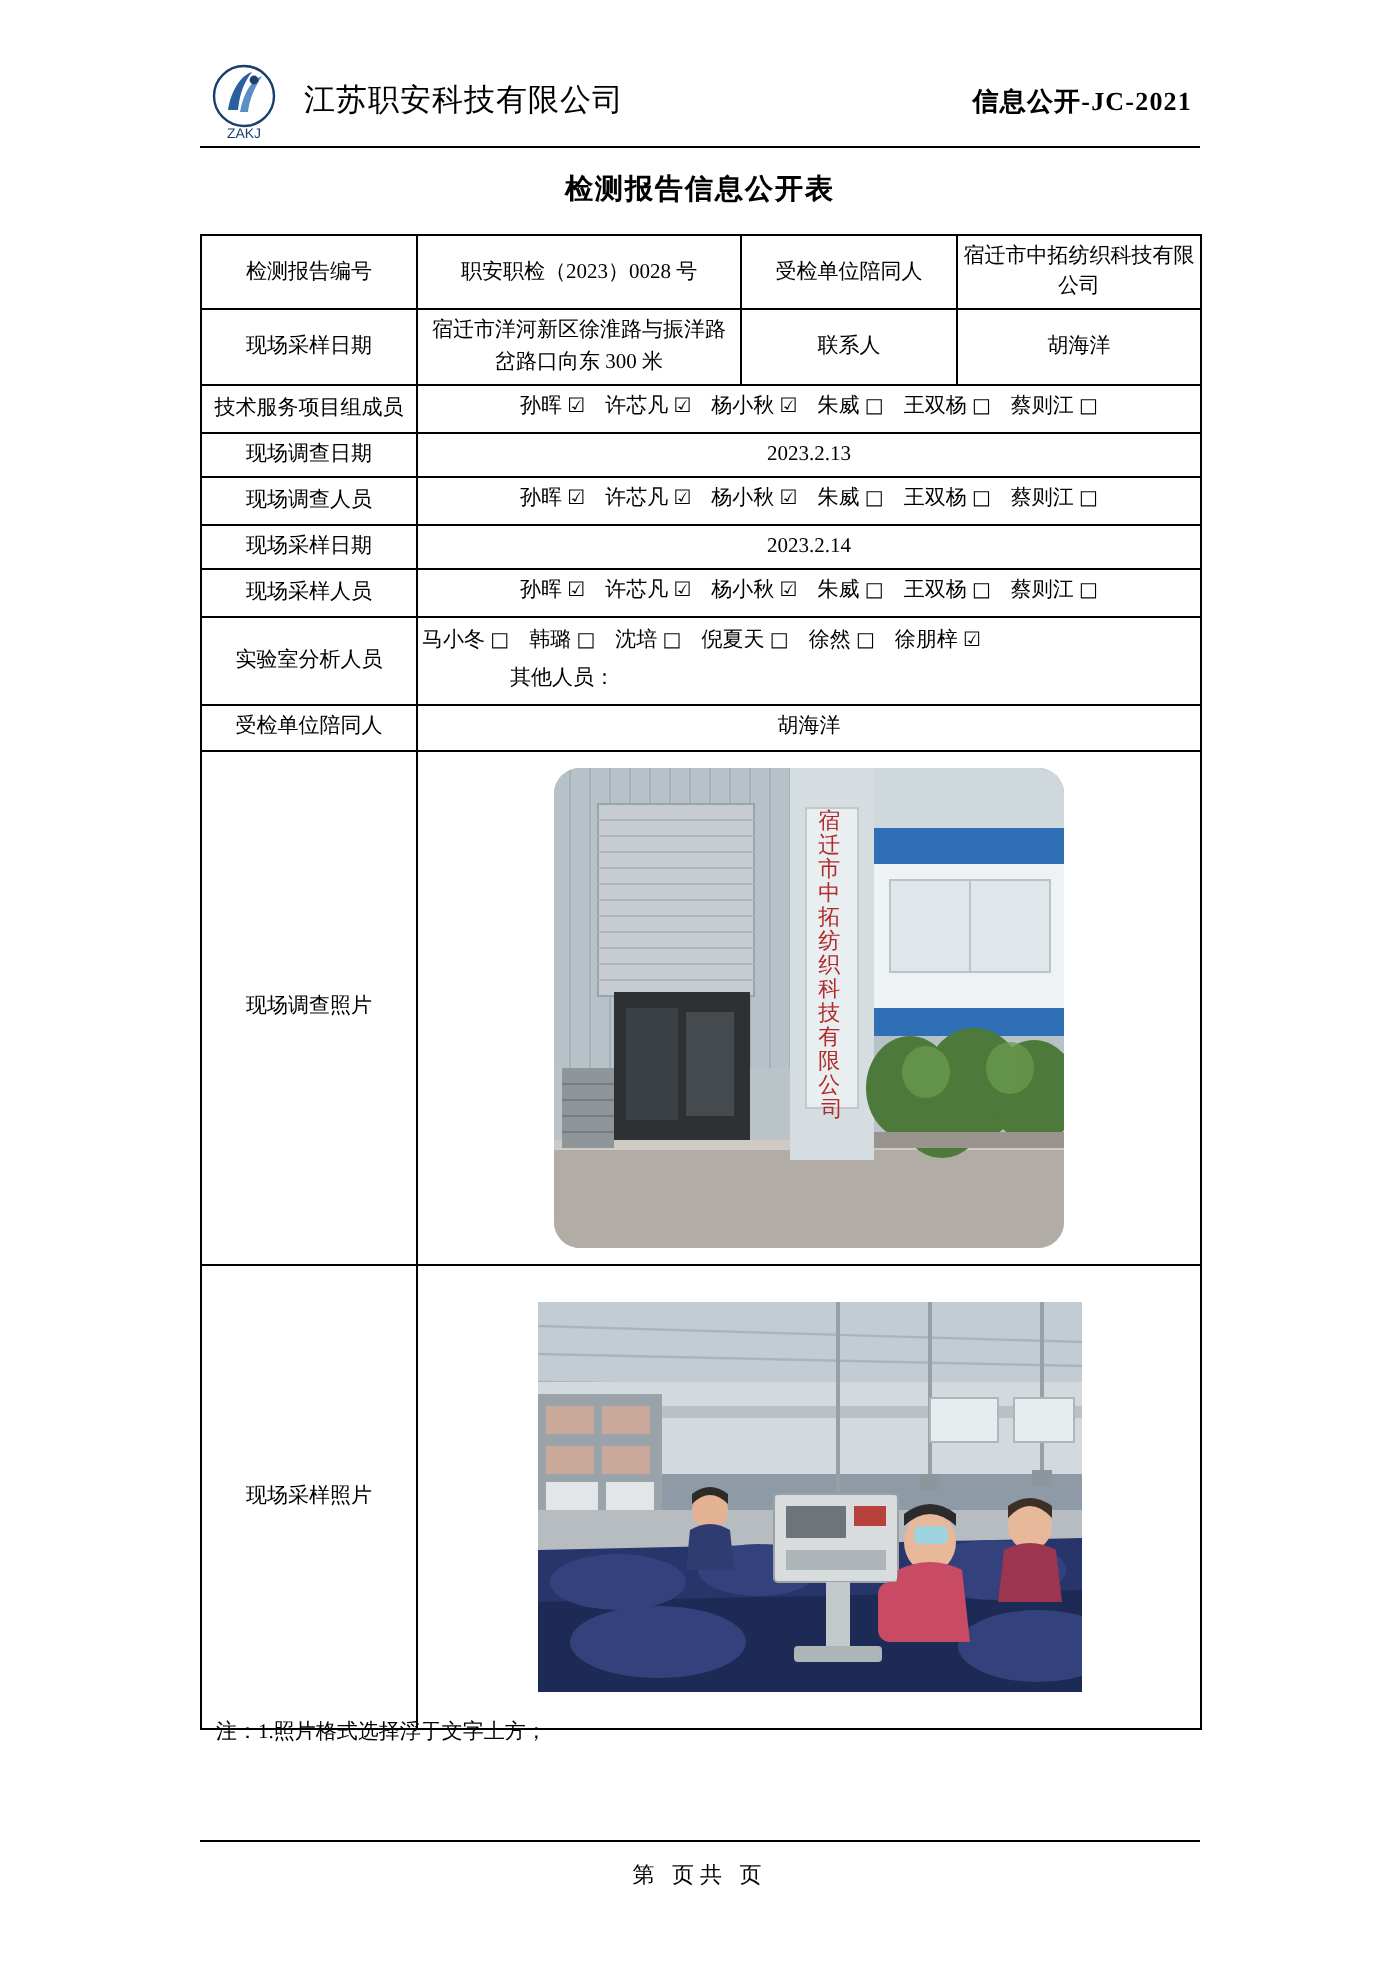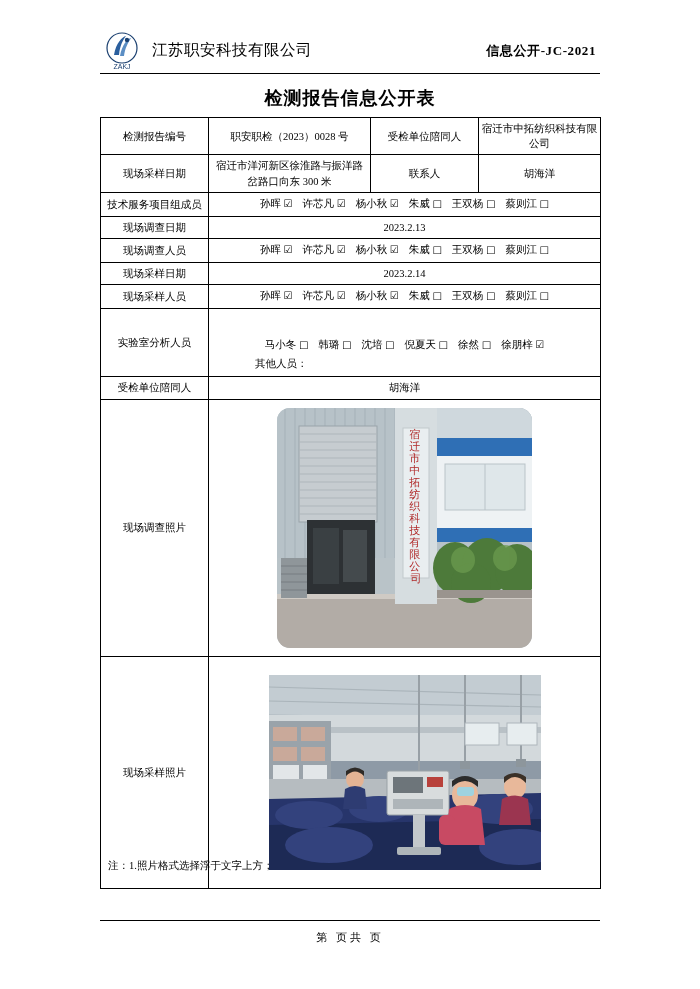--- a/index.html
+++ b/index.html
@@ -62,21 +62,21 @@
     padding-right: 4px;
   }
 
   
   .doc-title {
     position: absolute;
     top: 86px;
     left: 0;
     width: 700px;
     text-align: center;
-    font-size: 18px;
+    font-size: 14px;
     font-weight: bold;
     letter-spacing: 1px;
   }
 
   
   table.main {
     position: absolute;
     left: 100px;
     top: 117px;
     width: 500px;
@@ -108,24 +108,23 @@
   }
   .cb {
     font-family: "DejaVu Sans", sans-serif;
     font-size: 10px;
   }
   .analysts {
     line-height: 1.8;
   }
   .analysts .row1 {
     display: flex;
-    justify-content: center;
+    justify-content: flex-start;
     flex-wrap: wrap;
     gap: 0 10px;
-    margin-top: 24px;
   }
   .analysts .row2 {
     text-align: left;
     padding-left: 44px;
   }
 
   
   .photo-cell {
     height: 250px;
     position: relative;

